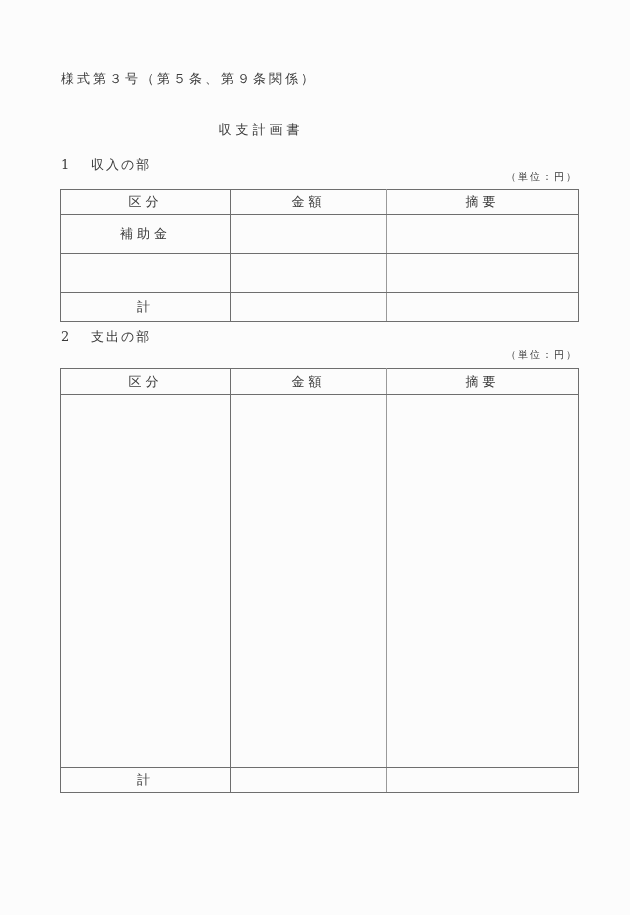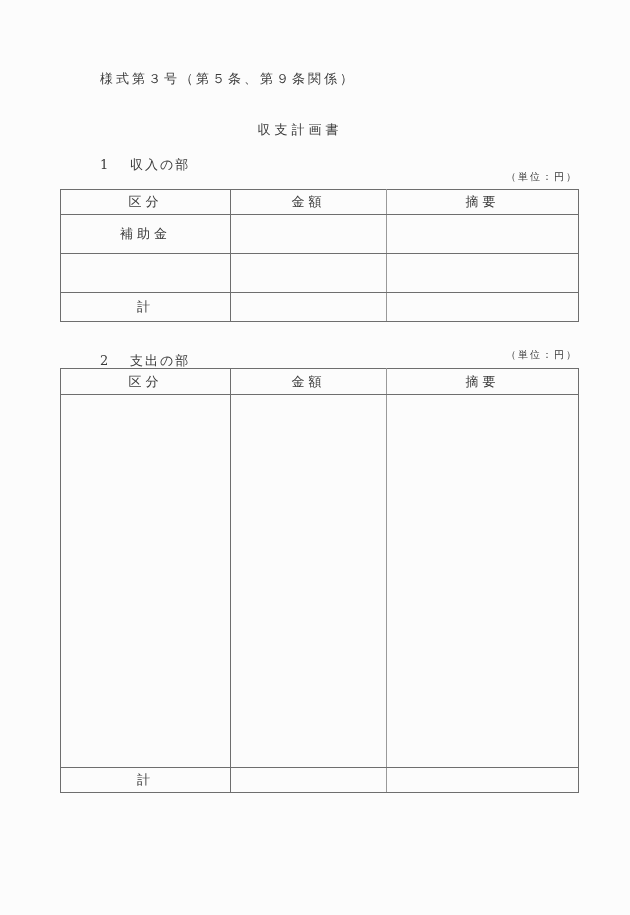--- a/index.html
+++ b/index.html
@@ -4,21 +4,21 @@
 <style>
   html, body { margin: 0; padding: 0; }
   body {
     width: 630px; height: 915px;
     background: #fcfcfc;
     position: relative;
     font-family: "DejaVu Serif", "Liberation Serif", serif;
     color: #3a3a3a;
     overflow: hidden;
   }
-  .abs { position: absolute; margin-left: 39px; }
+  .abs { position: absolute; }
   .form-no {
     left: 61px; top: 70px;
     font-size: 13px; letter-spacing: 3px;
     white-space: nowrap;
   }
   .doc-title {
     left: 0; width: 522px; top: 121px;
     text-align: center;
     font-size: 13px; letter-spacing: 4px;
   }
@@ -92,21 +92,21 @@
     <td></td>
   </tr>
   <tr class="total">
     <td>計</td>
     <td class="mid"></td>
     <td></td>
   </tr>
 </tbody>
   </table>
 
-<div class="abs section-heading" style="top:352px;">
+<div class="abs section-heading" style="top:328px;">
   <span class="num">2</span><span>支出の部</span>
 </div>
 <div class="abs unit" style="top:348px;">（単位：円）</div>
 
 <table class="grid" id="t2">
   <colgroup>
       <col class="c1">
       <col class="c2">
       <col class="c3">
     </colgroup>

